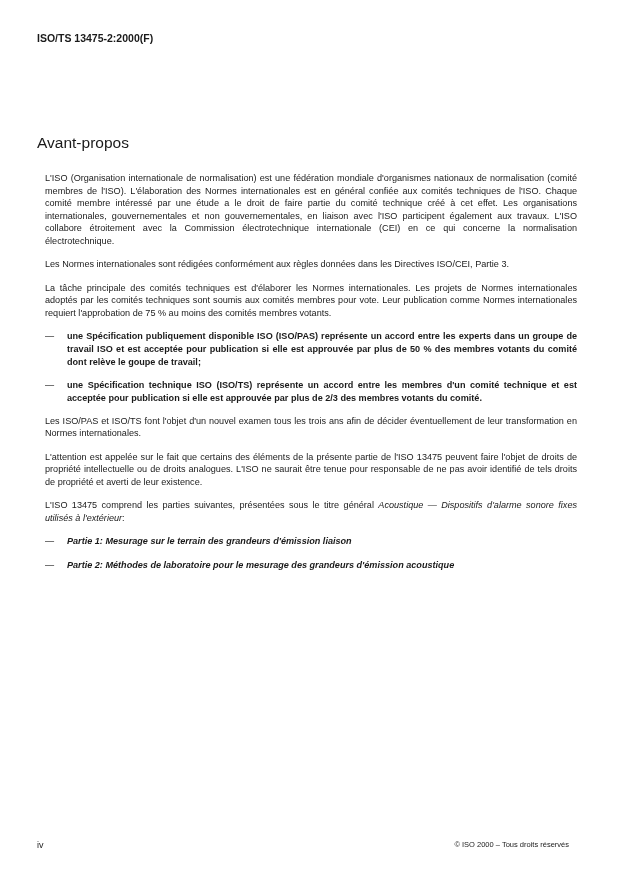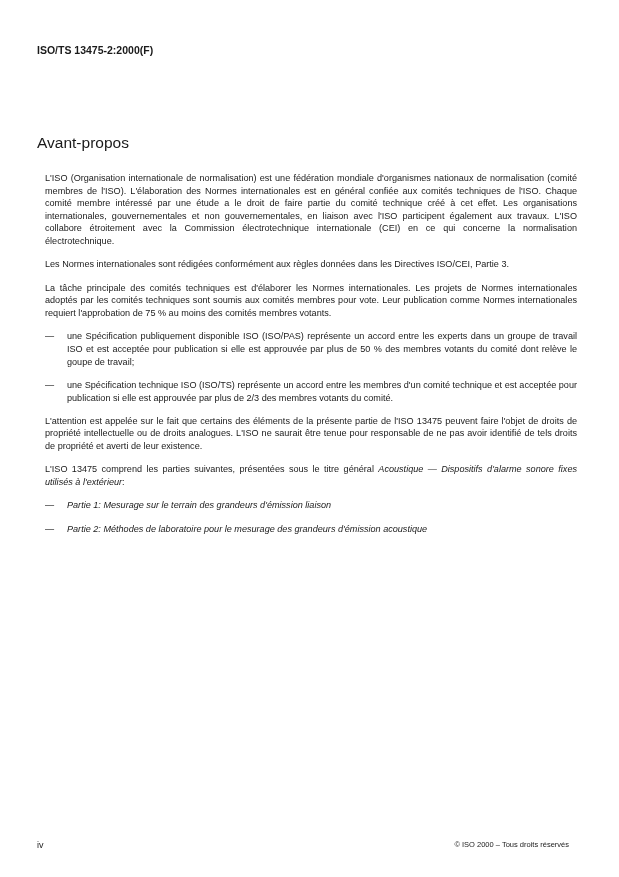--- a/index.html
+++ b/index.html
@@ -1,39 +1,39 @@
 <!DOCTYPE html>
 <html><head>
   <meta charset="utf-8">
   <style>
     html, body { margin: 0; padding: 0; background: #ffffff; }
     body {
       width: 619px; height: 877px; position: relative; overflow: hidden;
       font-family: "Liberation Sans", sans-serif; color: #1a1a1a;
     }
     .header {
-      position: absolute; left: 37px; top: 44px;
+      position: absolute; left: 37px; top: 32px;
       font-size: 10.5px; font-weight: bold; letter-spacing: 0;
     }
     .title {
       position: absolute; left: 37px; top: 134px;
       font-size: 15.5px; font-weight: normal; margin: 0;
     }
     .content {
       position: absolute; left: 37px; top: 172px; width: 532px;
       font-size: 9.1px; line-height: 12.6px; margin-left: 8px;
     }
     .content p {
       margin: 0 0 10.8px 0; text-align: justify;
     }
     .item {
       display: flex; margin: 0 0 10.8px 0;
     }
     .dash { width: 22px; flex: 0 0 22px; }
-    .item-text { flex: 1; text-align: justify; }
+    .item-text { flex: 1; text-align: justify; font-weight: bold; }
     .it { font-style: italic; }
     .footer-left {
       position: absolute; left: 37px; top: 840px; font-size: 9px;
     }
     .footer-right {
       position: absolute; right: 50px; top: 840px; font-size: 7.5px;
     }
   </style>
 </head>
 <body>
@@ -49,20 +49,21 @@
 
   <div class="item">
     <span class="dash">—</span>
     <span class="item-text">une Spécification publiquement disponible ISO (ISO/PAS) représente un accord entre les experts dans un groupe de travail ISO et est acceptée pour publication si elle est approuvée par plus de 50 % des membres votants du comité dont relève le goupe de travail;</span>
   </div>
   <div class="item">
     <span class="dash">—</span>
     <span class="item-text">une Spécification technique ISO (ISO/TS) représente un accord entre les membres d'un comité technique et est acceptée pour publication si elle est approuvée par plus de 2/3 des membres votants du comité.</span>
   </div>
 
+  <p>Les ISO/PAS et ISO/TS font l'objet d'un nouvel examen tous les trois ans afin de décider éventuellement de leur transformation en Normes internationales.</p>
   <p>L'attention est appelée sur le fait que certains des éléments de la présente partie de l'ISO 13475 peuvent faire l'objet de droits de propriété intellectuelle ou de droits analogues. L'ISO ne saurait être tenue pour responsable de ne pas avoir identifié de tels droits de propriété et averti de leur existence.</p>
   <p><span>L'ISO 13475 comprend les parties suivantes, présentées sous le titre général </span><span class="it">Acoustique — Dispositifs d'alarme sonore fixes utilisés à l'extérieur</span><span>:</span></p>
 
   <div class="item">
     <span class="dash">—</span>
     <span class="item-text it">Partie 1: Mesurage sur le terrain des grandeurs d'émission liaison</span>
   </div>
   <div class="item">
     <span class="dash">—</span>
     <span class="item-text it">Partie 2: Méthodes de laboratoire pour le mesurage des grandeurs d'émission acoustique</span>

